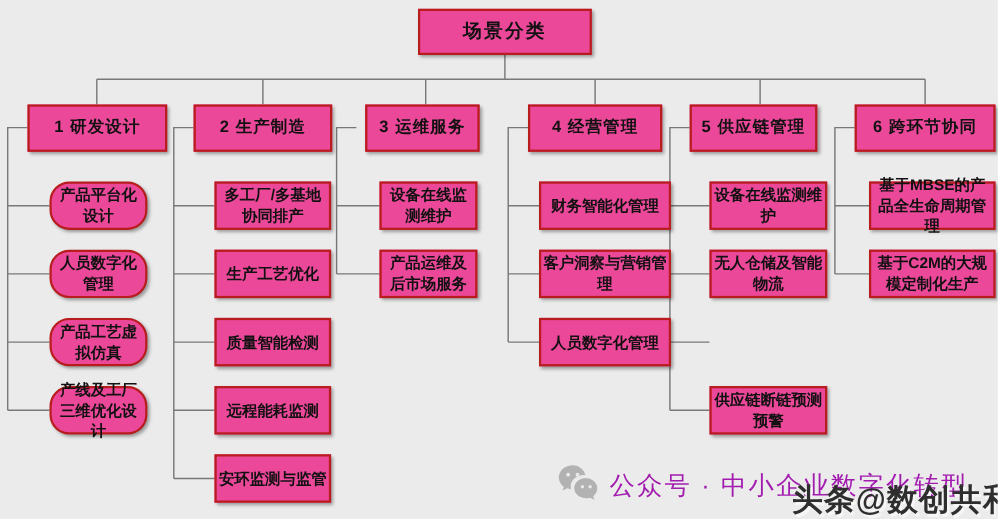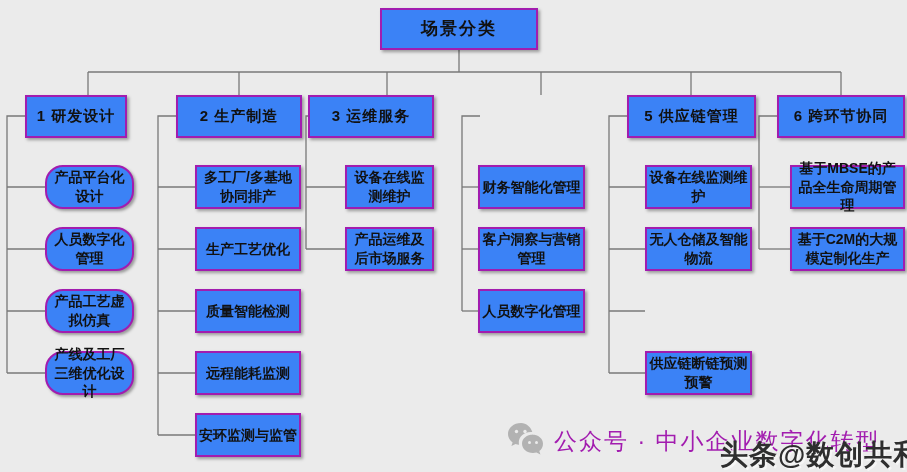--- a/index.html
+++ b/index.html
@@ -14,22 +14,22 @@
     overflow:hidden;
   }
   svg.connectors{
     position:absolute;left:0;top:0;width:907px;height:472px;
   }
   svg.connectors path{
     stroke:#787878;stroke-width:1.3;fill:none;
   }
   .node{
     position:absolute;
-    background:#3b82f6;
-    border:2px solid #a21caf;
+    background:#ec4899;
+    border:2px solid #b91c1c;
     box-shadow:2px 2px 3px rgba(0,0,0,0.35);
     display:flex;align-items:center;justify-content:center;
     text-align:center;
     color:#111111;
     box-sizing:border-box;
     line-height:1.35;
   }
   .root-node{
     left:380px;top:8px;width:158px;height:42px;
     font-size:17px;font-weight:bold;letter-spacing:2px;
@@ -37,31 +37,31 @@
   .cat-node{
     top:95px;height:43px;
     font-size:15px;font-weight:bold;letter-spacing:1px;
   }
   .item-node{
     height:44px;
     font-size:14px;font-weight:bold;
     padding:1px 2px;
   }
   
-  .c1h{left:25px;width:102px;}
+  .c1h{left:25px;width:127px;}
   .c2h{left:176px;width:126px;}
-  .c3h{left:308px;width:126px;}
+  .c3h{left:332px;width:104px;}
   .c4h{left:480px;width:122px;}
-  .c5h{left:627px;width:129px;}
+  .c5h{left:627px;width:116px;}
   .c6h{left:777px;width:128px;}
   
   .c1i{left:45px;width:89px;border-radius:18px;}
   .c2i{left:195px;width:106px;}
   .c3i{left:345px;width:89px;}
-  .c4i{left:478px;width:107px;}
+  .c4i{left:490px;width:120px;}
   .c5i{left:645px;width:107px;}
   .c6i{left:790px;width:115px;}
   
   .r1{top:165px;} .r2{top:227px;} .r3{top:289px;} .r4{top:351px;} .r5{top:413px;}
 
   .wm-wechat{
     position:absolute;left:506px;top:421px;width:40px;height:36px;
   }
   .wm-account{
     position:absolute;left:554px;top:426px;
@@ -123,20 +123,21 @@
     <path d="M777 116 H759 V249"></path>
     <path d="M759 187 H790"></path>
       <path d="M759 249 H790"></path>
   </svg>
 
   <div class="node root-node">场景分类</div>
 
   <div class="node cat-node c1h">1 研发设计</div>
   <div class="node cat-node c2h">2 生产制造</div>
   <div class="node cat-node c3h">3 运维服务</div>
+  <div class="node cat-node c4h">4 经营管理</div>
   <div class="node cat-node c5h">5 供应链管理</div>
   <div class="node cat-node c6h">6 跨环节协同</div>
 
   <div class="node item-node c1i r1">产品平台化设计</div>
   <div class="node item-node c1i r2">人员数字化管理</div>
   <div class="node item-node c1i r3">产品工艺虚拟仿真</div>
   <div class="node item-node c2i r1">多工厂/多基地协同排产</div>
 
   <div class="node item-node c1i r4">产线及工厂三维优化设计</div>
   <div class="node item-node c2i r2">生产工艺优化</div>

